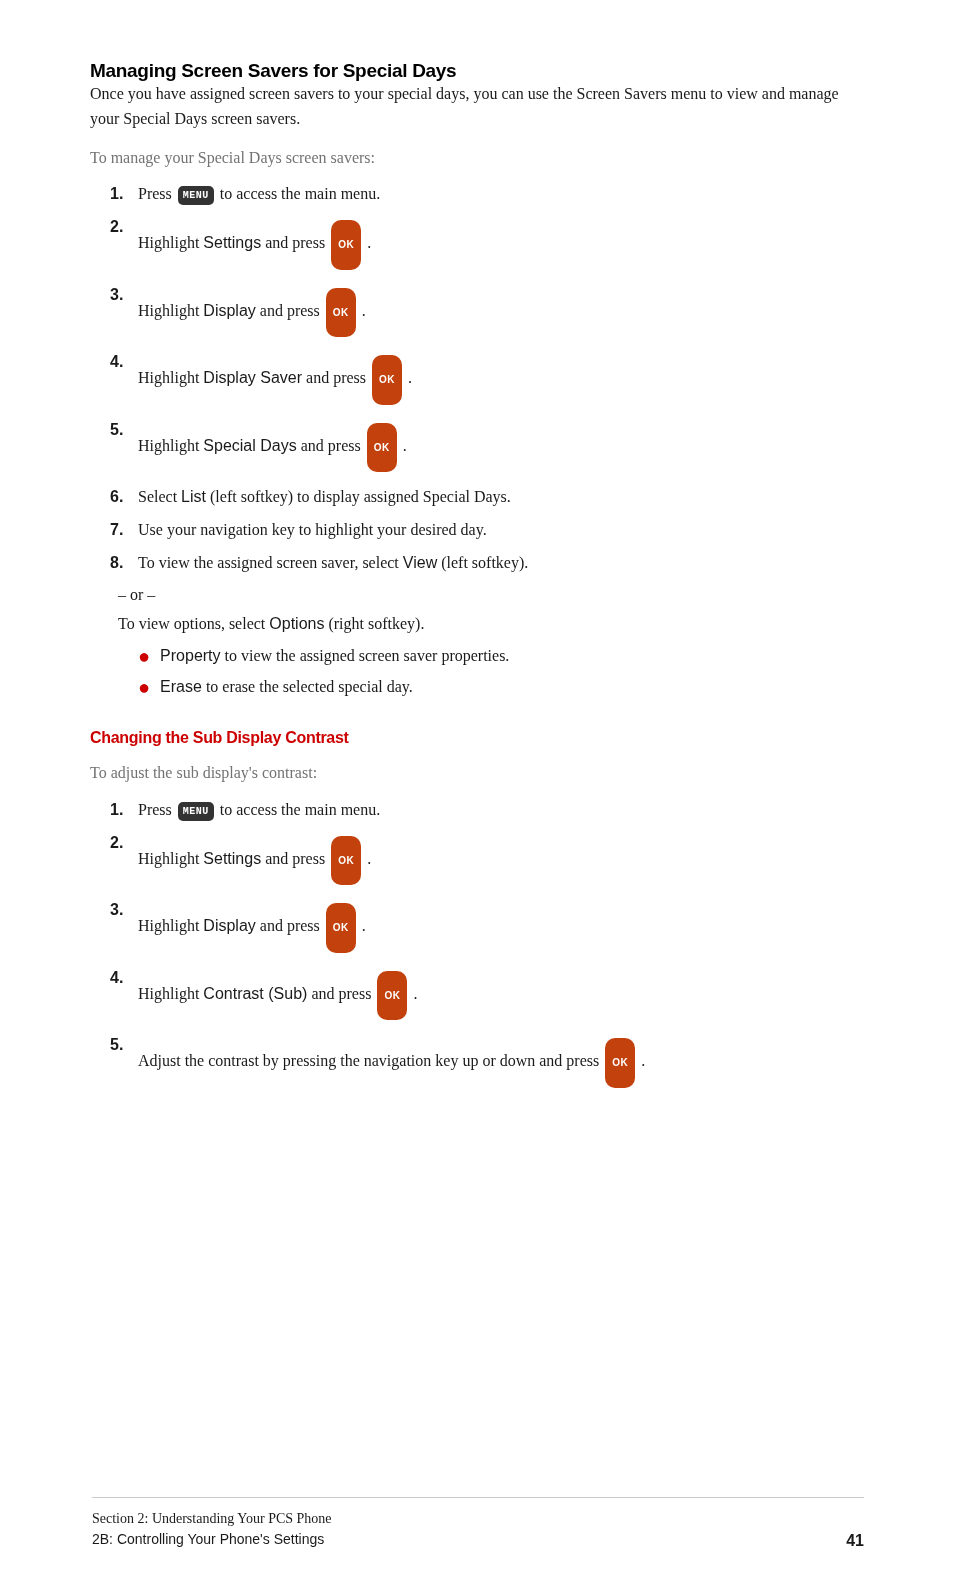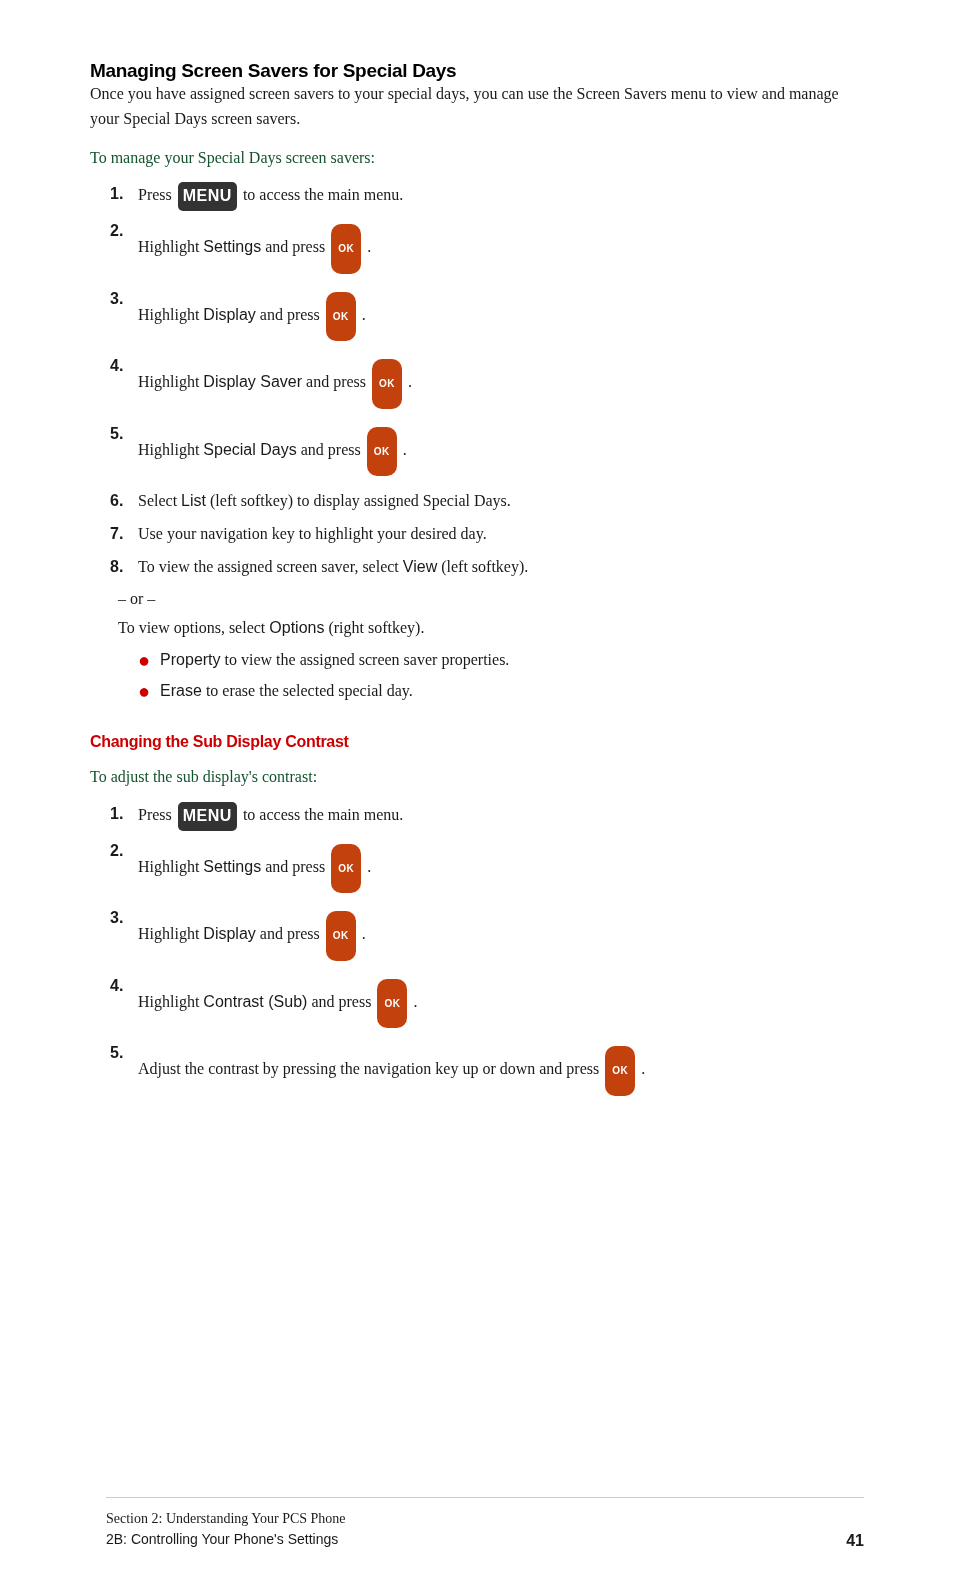--- a/index.html
+++ b/index.html
@@ -41,21 +41,21 @@
       font-size: 16px;
       line-height: 1.55;
       margin-bottom: 14px;
       color: #1a1a1a;
     }
 
     .intro-text {
       font-size: 16px;
       line-height: 1.55;
       margin-bottom: 12px;
-      color: #14532d;
+      color: #737373;
     }
 
     .numbered-list {
       list-style: none;
       margin-left: 20px;
       margin-bottom: 10px;
     }
 
     .numbered-list li {
       font-size: 16px;
@@ -83,22 +83,22 @@
       font-size: 16px;
     }
 
     
     .badge-menu {
       display: inline-flex;
       align-items: center;
       justify-content: center;
       background: #333333;
       color: #ffffff;
-      font-family: Liberation Sans, sans-serif;
-      font-size: 16px;
+      font-family: Liberation Mono, monospace;
+      font-size: 10px;
       font-weight: 900;
       border-radius: 5px;
       padding: 2px 5px;
       letter-spacing: 0.5px;
       vertical-align: middle;
       margin: 0 2px;
     }
 
     
     .badge-ok {
@@ -152,21 +152,21 @@
     }
 
     .section-divider {
       margin: 28px 0 20px 0;
     }
 
     
     .page-footer {
       position: absolute;
       bottom: 40px;
-      left: 106px;
+      left: 92px;
       right: 90px;
       display: flex;
       align-items: flex-end;
       justify-content: space-between;
       border-top: 1px solid #cccccc;
       padding-top: 10px;
     }
 
     .footer-left {
       font-size: 14px;

